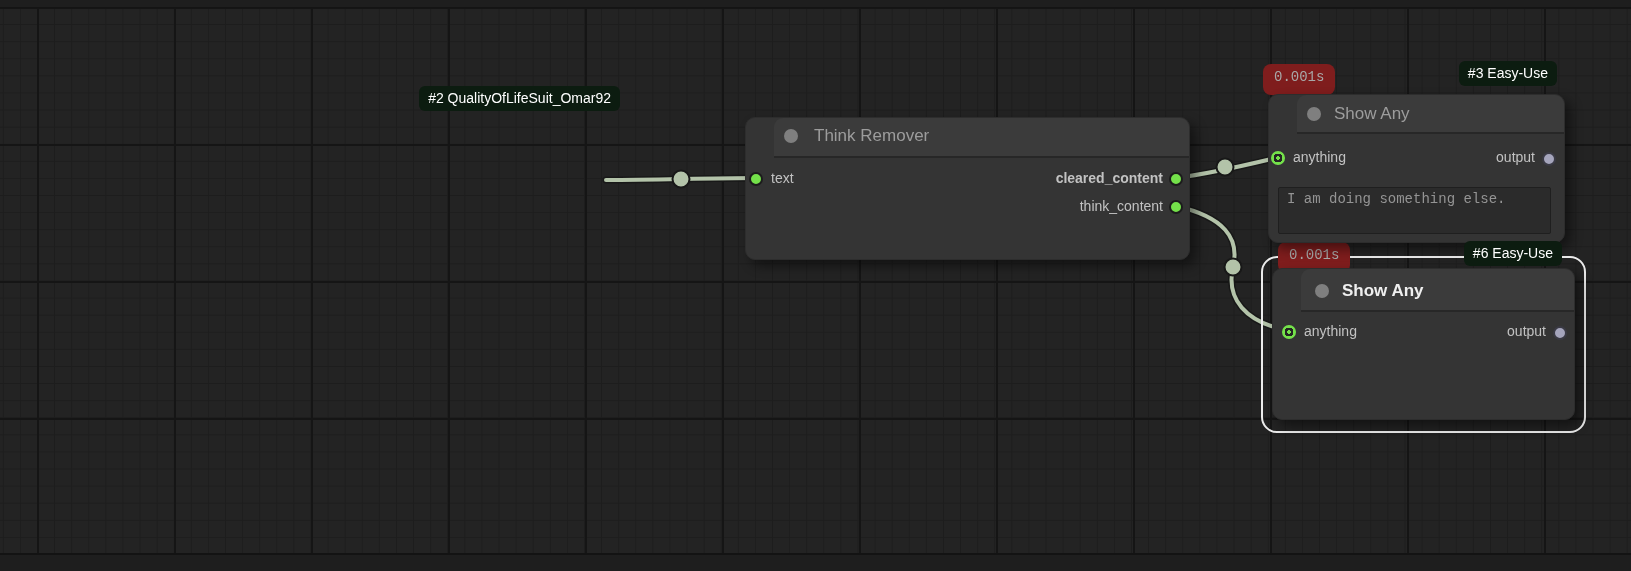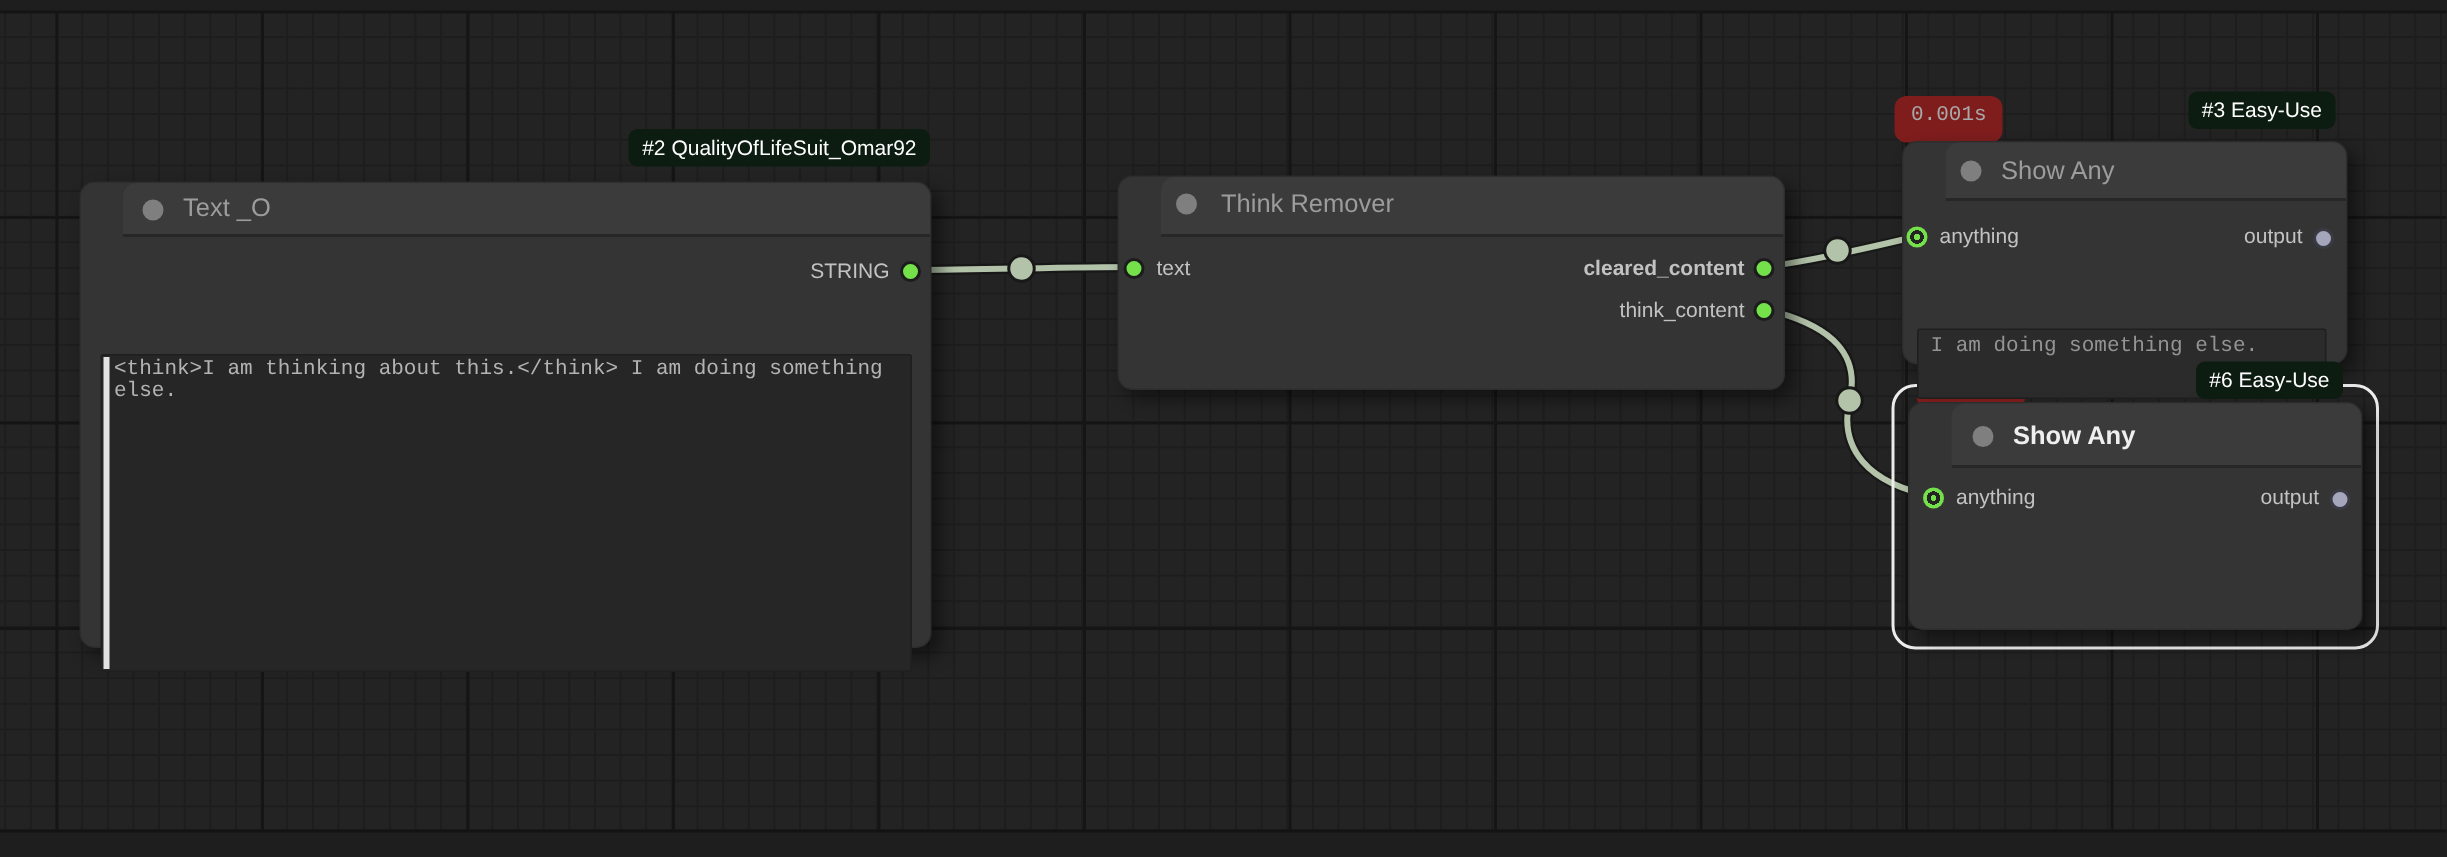--- a/index.html
+++ b/index.html
@@ -22,21 +22,21 @@
   .titlebar{position:relative;background:#3b3b3b;border-radius:9px 9px 0 0;border-bottom:2px solid #272727;margin-left:28px;}
   .collapse-dot{position:absolute;width:14px;height:14px;border-radius:50%;background:#7f7f7f;}
   .title{position:absolute;font-size:17px;color:#9c9c9c;white-space:nowrap;}
   .title.bright{color:#efefef;font-weight:bold;}
   .plabel{position:absolute;font-size:14px;color:#c2c2c2;white-space:nowrap;}
   .dot-green{position:absolute;width:10px;height:10px;border-radius:50%;background:#74e14a;border:2px solid #1c1c1c;}
   .dot-donut{position:absolute;width:14px;height:14px;border-radius:50%;
     background:radial-gradient(circle,#74e14a 0 2px,#242424 2px 4.5px,#74e14a 4.5px 7px);}
   .dot-gray{position:absolute;width:10px;height:10px;border-radius:50%;background:#a5a5bc;border:2px solid #3a3a44;}
   .ta{position:absolute;background:#262626;border:1px solid #1f1f1f;border-radius:2px;overflow:hidden;
-    font-family:"Liberation Mono",monospace;font-size:14px;color:#a0a0a0;margin-top:32px;}
+    font-family:"Liberation Mono",monospace;font-size:14px;color:#a0a0a0;}
   .ta .txt{white-space:pre-wrap;word-wrap:break-word;}
   .badge{position:absolute;background:#0c1c10;color:#ffffff;font-size:14px;line-height:19px;
     padding:3px 9px;border-radius:6px;z-index:8;white-space:nowrap;}
   .timer{position:absolute;background:#7f1d1d;color:#a8a8a8;font-family:"Liberation Mono",monospace;
     font-size:14px;line-height:16px;padding:5px 11px 10px;border-radius:8px;z-index:4;}
   .sel-outline{position:absolute;left:1261px;top:256px;width:321px;height:173px;border:2px solid #ececec;
     border-radius:16px;z-index:3;}
 </style>
 </head>
 <body>
@@ -60,32 +60,20 @@
     <g fill="#b3c3a9" stroke="#181818" stroke-width="2">
       <circle cx="681" cy="179" r="8.5"></circle>
       <circle cx="1225" cy="167" r="8.5"></circle>
       <circle cx="1233" cy="267" r="8.5"></circle>
     </g>
   </svg>
 
   <div class="sel-outline"></div>
 
   <div class="badge" style="right:1011px;top:86px;">#2 QualityOfLifeSuit_Omar92</div>
-  <div class="node" style="left:53px;top:121px;width:566px;height:309px;">
-    <div class="titlebar" style="height:34px;">
-      <span class="collapse-dot" style="left:13px;top:11px;"></span>
-      <span class="title" style="left:40px;top:7px;">Text _O</span>
-    </div>
-    <span class="plabel" style="right:27px;top:50px;">STRING</span>
-    <span class="dot-green" style="left:546px;top:52px;"></span>
-    <div class="ta" style="left:13px;top:82px;width:539px;height:210px;color:#b3b3b3;">
-      <div style="position:absolute;left:1px;top:1px;width:4px;height:208px;background:#e2e2e2;"></div>
-      <div class="txt" style="margin:2px 0 0 8px;line-height:15px;">&lt;think&gt;I am thinking about this.&lt;/think&gt; I am doing something else.</div>
-    </div>
-  </div>
 
   <div class="node" style="left:745px;top:117px;width:443px;height:141px;">
     <div class="titlebar" style="height:38px;">
       <span class="collapse-dot" style="left:10px;top:11px;"></span>
       <span class="title" style="left:40px;top:8px;">Think Remover</span>
     </div>
     <span class="dot-green" style="left:3px;top:54px;"></span>
     <span class="plabel" style="left:25px;top:52px;">text</span>
     <span class="plabel" style="right:26px;top:52px;font-weight:bold;">cleared_content</span>
     <span class="dot-green" style="left:423px;top:54px;"></span>

